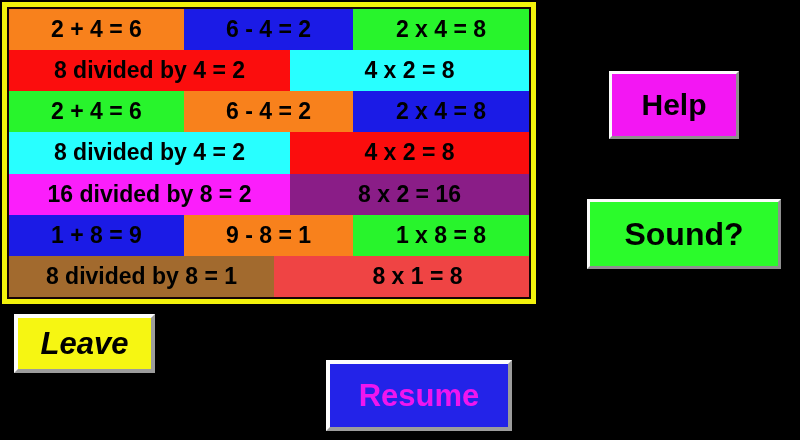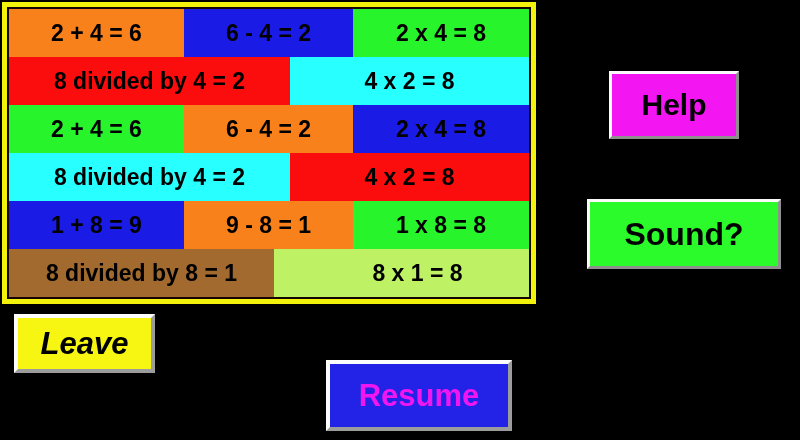--- a/index.html
+++ b/index.html
@@ -49,30 +49,34 @@
         <div class="cell w2" style="background-color: rgb(248, 129, 28);">6 - 4 = 2</div>
         <div class="cell wf" style="background-color: rgb(27, 27, 230);">2 x 4 = 8</div>
       </div>
 
       <div class="row">
         <div class="cell wd" style="background-color: rgb(40, 255, 255);">8 divided by 4 = 2</div>
         <div class="cell wf" style="background-color: rgb(251, 13, 13);">4 x 2 = 8</div>
       </div>
 
 
+      <div class="row">
+        <div class="cell wd" style="background-color: rgb(251, 30, 251);">16 divided by 8 = 2</div>
+        <div class="cell wf" style="background-color: rgb(138, 29, 135);">8 x 2 = 16</div>
+      </div>
 
       <div class="row">
         <div class="cell w1" style="background-color: rgb(27, 27, 230);">1 + 8 = 9</div>
         <div class="cell w2" style="background-color: rgb(248, 129, 28);">9 - 8 = 1</div>
         <div class="cell wf" style="background-color: rgb(40, 244, 44);">1 x 8 = 8</div>
       </div>
 
       <div class="row">
         <div class="cell wd8" style="background-color: rgb(162, 106, 46);">8 divided by 8 = 1</div>
-        <div class="cell wf" style="background-color: #bef264; padding-left: 32px;">8 x 1 = 8</div>
+        <div class="cell wf" style="background-color: #ef4444; padding-left: 32px;">8 x 1 = 8</div>
       </div>
 
     </div>
   </div>
 
   <div class="btn btn-help" style="background-color: rgb(243, 22, 243); color: rgb(0, 0, 0);">Help</div>
   <div class="btn btn-sound" style="background-color: rgb(43, 251, 43); color: rgb(0, 0, 0);">Sound?</div>
   <div class="btn btn-leave" style="background-color: rgb(246, 246, 18); color: rgb(0, 0, 0);">Leave</div>
   <div class="btn btn-resume" style="background-color: rgb(35, 35, 232); color: rgb(239, 22, 239);">Resume</div>
 

